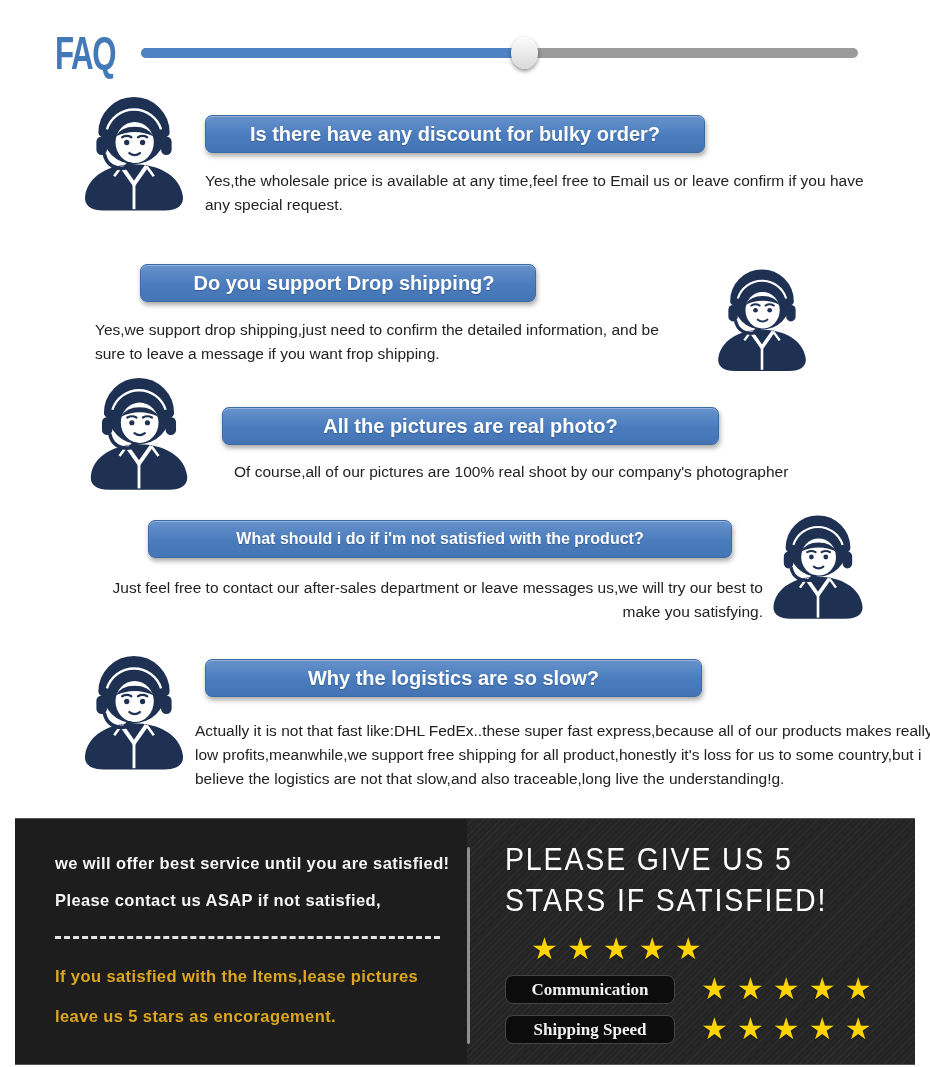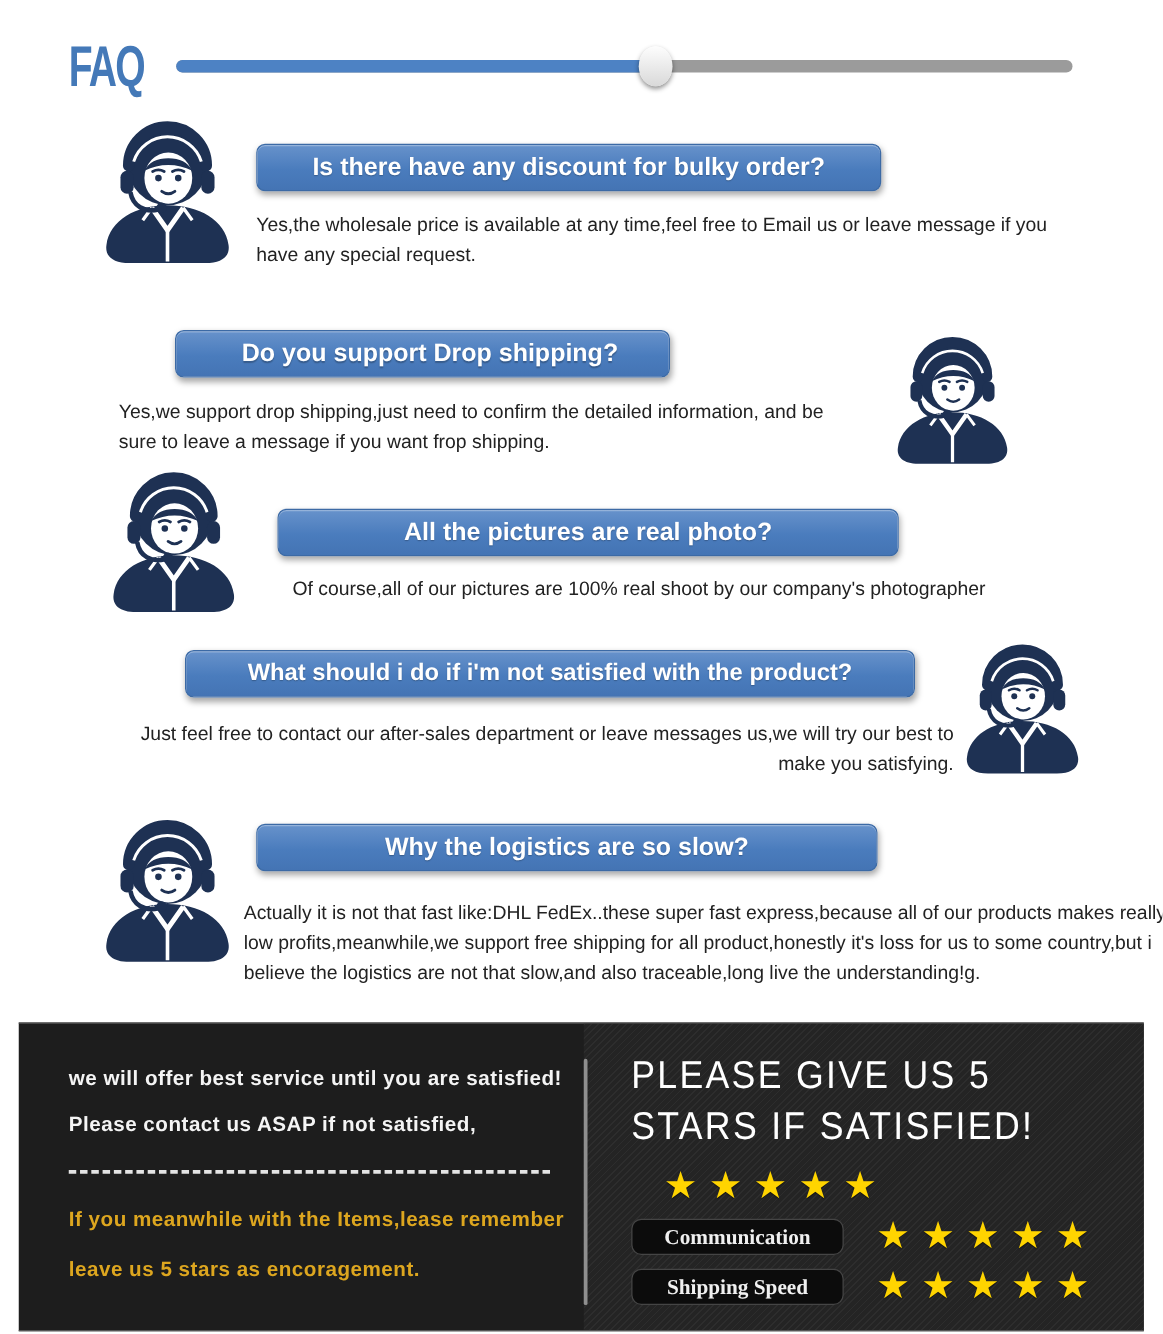--- a/index.html
+++ b/index.html
@@ -41,21 +41,21 @@
   .row-2 .avatar{width:118px;margin-left:8px;margin-top:2px;}
 
   .row-3{margin:0 0 0 74px;}
   .row-3 .avatar{width:130px;}
   .row-3 .content{margin-left:0;}
   .row-3 .q-bar{margin-top:33px;margin-left:18px;width:497px;}
   .row-3 .answer{margin-top:15px;margin-left:30px;width:620px;}
 
   .row-4{margin:20px 0 0 60px;}
   .row-4 .content{width:690px;flex:none;}
-  .row-4 .q-bar{margin-left:88px;width:584px;font-size:19px;}
+  .row-4 .q-bar{margin-left:88px;width:584px;font-size:16px;}
   .row-4 .answer{margin:18px 0 0 48px;width:655px;text-align:right;}
   .row-4 .avatar{width:120px;margin-left:8px;margin-top:-8px;}
 
   .row-5{margin:28px 0 0 68px;}
   .row-5 .avatar{width:132px;}
   .row-5 .content{margin-left:5px;}
   .row-5 .q-bar{margin-top:7px;width:497px;}
   .row-5 .answer{margin-top:22px;margin-left:-10px;width:740px;}
 
   
@@ -119,21 +119,21 @@
   </header>
 
   <section class="faq-row row-1">
     <div class="avatar">
       <svg viewBox="0 0 100 92">
           <use href="#cs-avatar"></use>
         </svg>
     </div>
     <div class="content">
       <div class="q-bar">Is there have any discount for bulky order?</div>
-      <p class="answer">Yes,the wholesale price is available at any time,feel free to Email us or leave message if you have any special request.</p>
+      <p class="answer">Yes,the wholesale price is available at any time,feel free to Email us or leave confirm if you have any special request.</p>
     </div>
   </section>
 
   <section class="faq-row row-2">
     <div class="content">
       <div class="q-bar">Do you support Drop shipping?</div>
       <p class="answer">Yes,we support drop shipping,just need to confirm the detailed information, and be sure to leave a message if you want frop shipping.</p>
     </div>
     <div class="avatar">
       <svg viewBox="0 0 100 92">
@@ -176,21 +176,21 @@
       <div class="q-bar">Why the logistics are so slow?</div>
       <p class="answer">Actually it is not that fast like:DHL FedEx..these super fast express,because all of our products makes really low profits,meanwhile,we support free shipping for all product,honestly it's loss for us to some country,but i believe the logistics are not that slow,and also traceable,long live the understanding!g.</p>
     </div>
   </section>
 
   <footer class="footer">
     <div class="footer-left">
       <p class="f-line">we will offer best service until you are satisfied!</p>
       <p class="f-line">Please contact us ASAP if not satisfied,</p>
       <hr class="f-dash">
-      <p class="f-gold">If you meanwhile with the Items,lease remember</p>
+      <p class="f-gold">If you satisfied with the Items,lease pictures</p>
       <p class="f-gold">leave us 5 stars as encoragement.</p>
     </div>
     <div class="footer-divider"></div>
     <div class="footer-right">
       <div class="r-title">PLEASE GIVE US 5</div>
       <div class="r-title">STARS IF SATISFIED!</div>
       <div class="rating-rows">
 
         <div class="rating-row">
           <div class="stars"><span>★</span><span>★</span><span>★</span><span>★</span><span>★</span></div>

